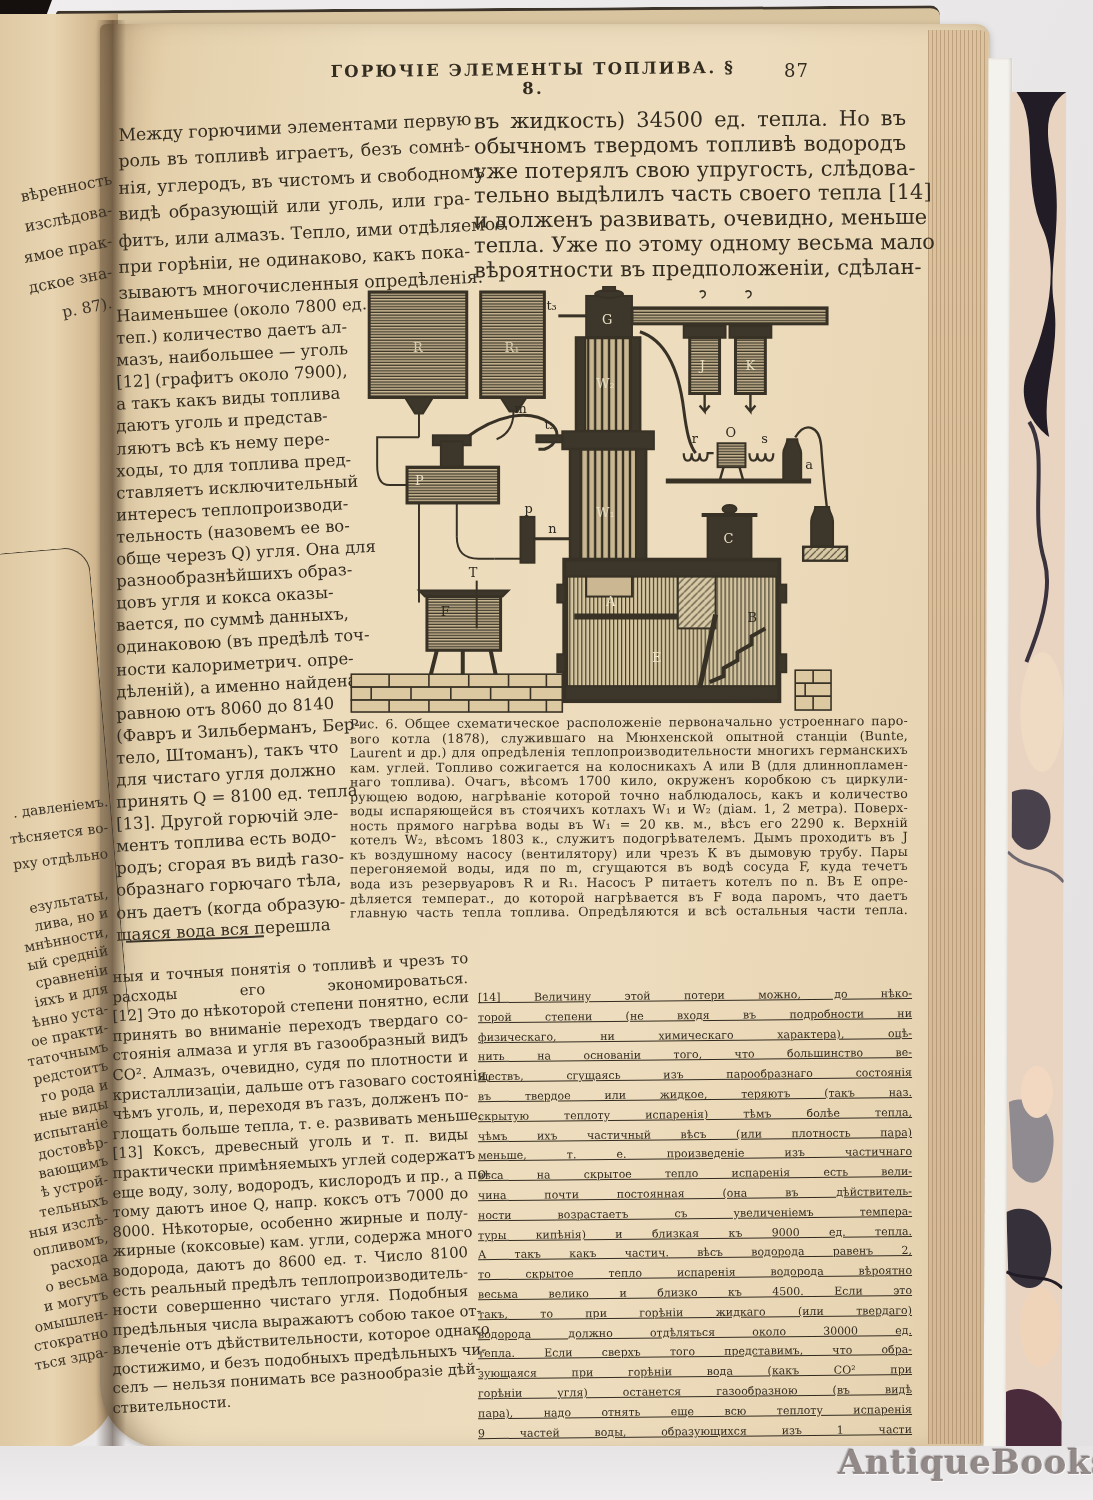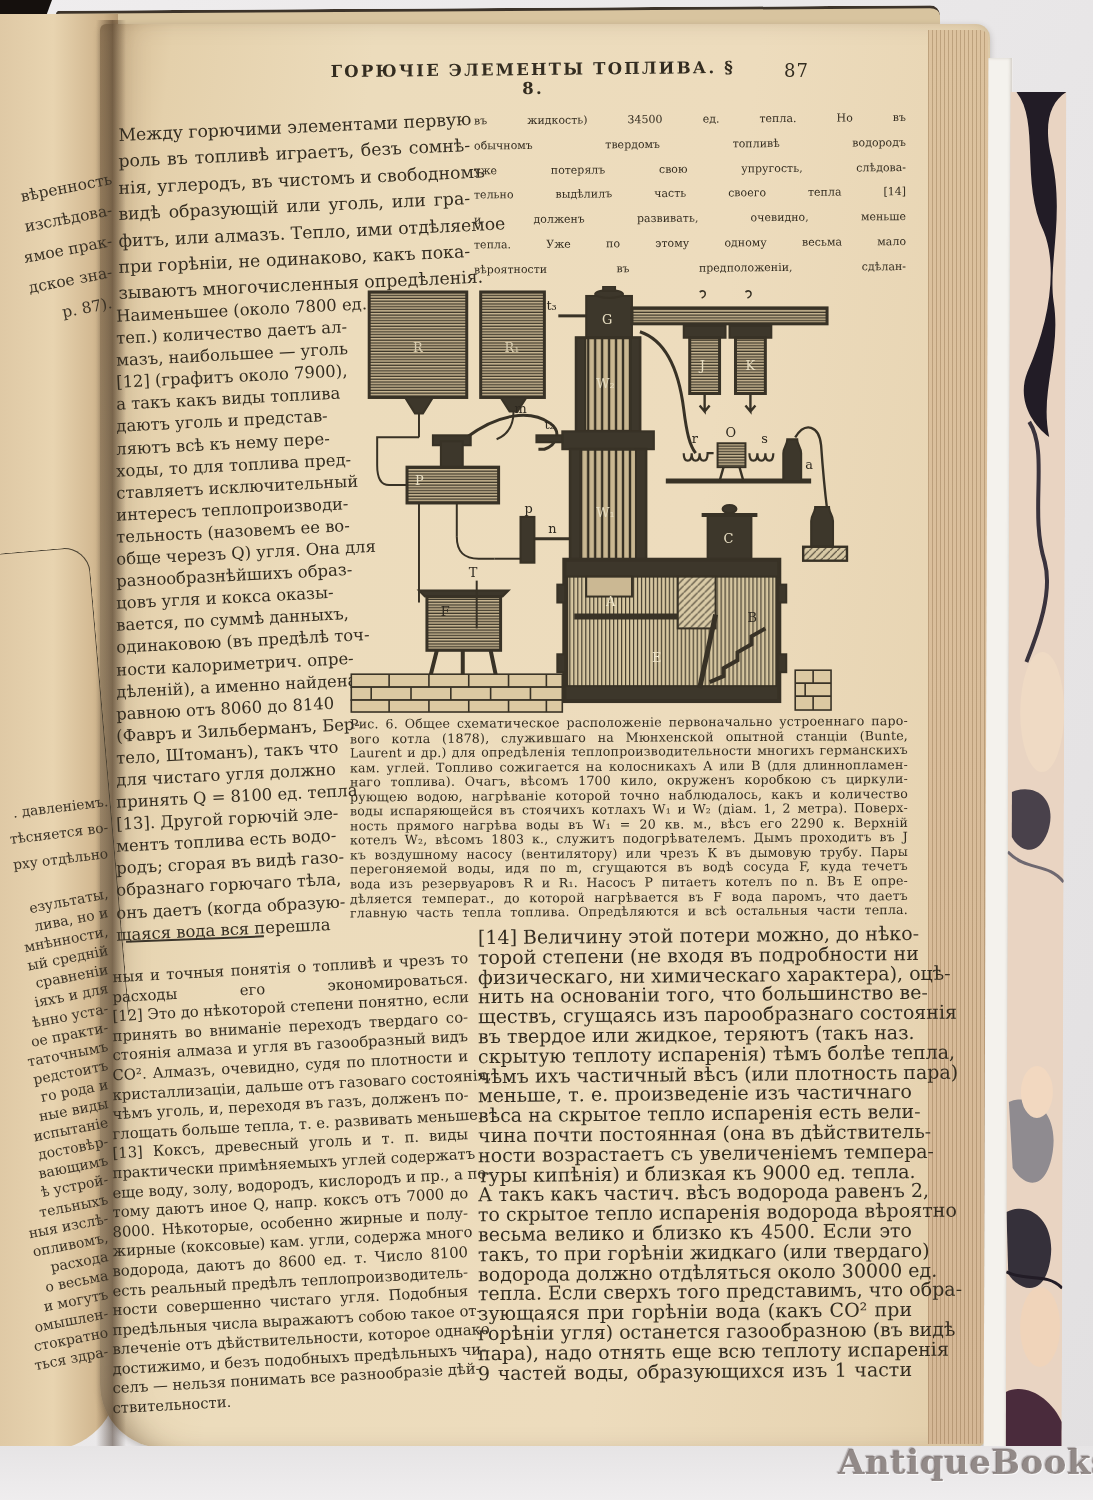--- a/index.html
+++ b/index.html
@@ -36,28 +36,28 @@
   .line{white-space:nowrap;}
   .j{text-align:justify;text-align-last:justify;}
   .ink{color:#332c20;}
   .header-title{left:318px;top:60px;width:430px;text-align:center;font-size:16.5px;
        letter-spacing:2.2px;font-weight:600;transform:rotate(-.6deg);}
   .page-num{left:784px;top:60px;width:50px;font-size:18px;letter-spacing:1px;}
   .col-left-upper{left:118px;top:106px;width:352px;font-size:17.3px;line-height:26.4px;}
   .col-left-upper .line{transform:rotate(-2.6deg);transform-origin:right center;}
   .col-left-narrow{left:116px;top:294px;width:234px;font-size:16.4px;line-height:22.1px;}
   .col-left-narrow .line{transform:rotate(-2.9deg);transform-origin:right center;}
-  .col-right-top{left:474px;top:106px;width:432px;font-size:11px;line-height:24.8px;}
+  .col-right-top{left:474px;top:106px;width:432px;font-size:21px;line-height:24.8px;}
   .col-right-top .line{transform:rotate(-.45deg);transform-origin:right center;}
   .caption{left:350px;top:714px;width:558px;font-size:12.6px;line-height:14.55px;letter-spacing:.2px;}
   .caption .line{transform:rotate(-.35deg);transform-origin:right center;}
   .fn-rule{left:126px;top:938px;width:138px;height:2px;background:#3a342a;transform:rotate(-2.2deg);}
   .fn-left{left:112px;top:948px;width:356px;font-size:14.8px;line-height:19.6px;}
   .fn-left .line{transform:rotate(-3.1deg);transform-origin:right center;}
-  .fn-right{left:478px;top:924px;width:434px;font-size:19px;line-height:19.8px;}
+  .fn-right{left:478px;top:984px;width:434px;font-size:11px;line-height:19.8px;text-decoration:underline;}
   .fn-right .line{transform:rotate(-.55deg);transform-origin:right center;}
   
   .sliver{color:#3a3226;text-align:right;}
   .sliver .line{transform:rotate(-11deg);transform-origin:right center;}
   .sliver-top{left:-6px;top:164px;width:118px;font-size:15.5px;line-height:31px;}
   .sliver-mid{left:-6px;top:788px;width:114px;font-size:13.8px;line-height:26px;}
   .sliver-mid .line{transform:rotate(-7deg);}
   .sliver-bot{left:-10px;top:884px;width:118px;font-size:14px;line-height:19.1px;}
   .facing-fig-frame{left:-52px;top:552px;width:160px;height:470px;
        border-top:1.6px solid #4a4233;border-right:1.6px solid #4a4233;

